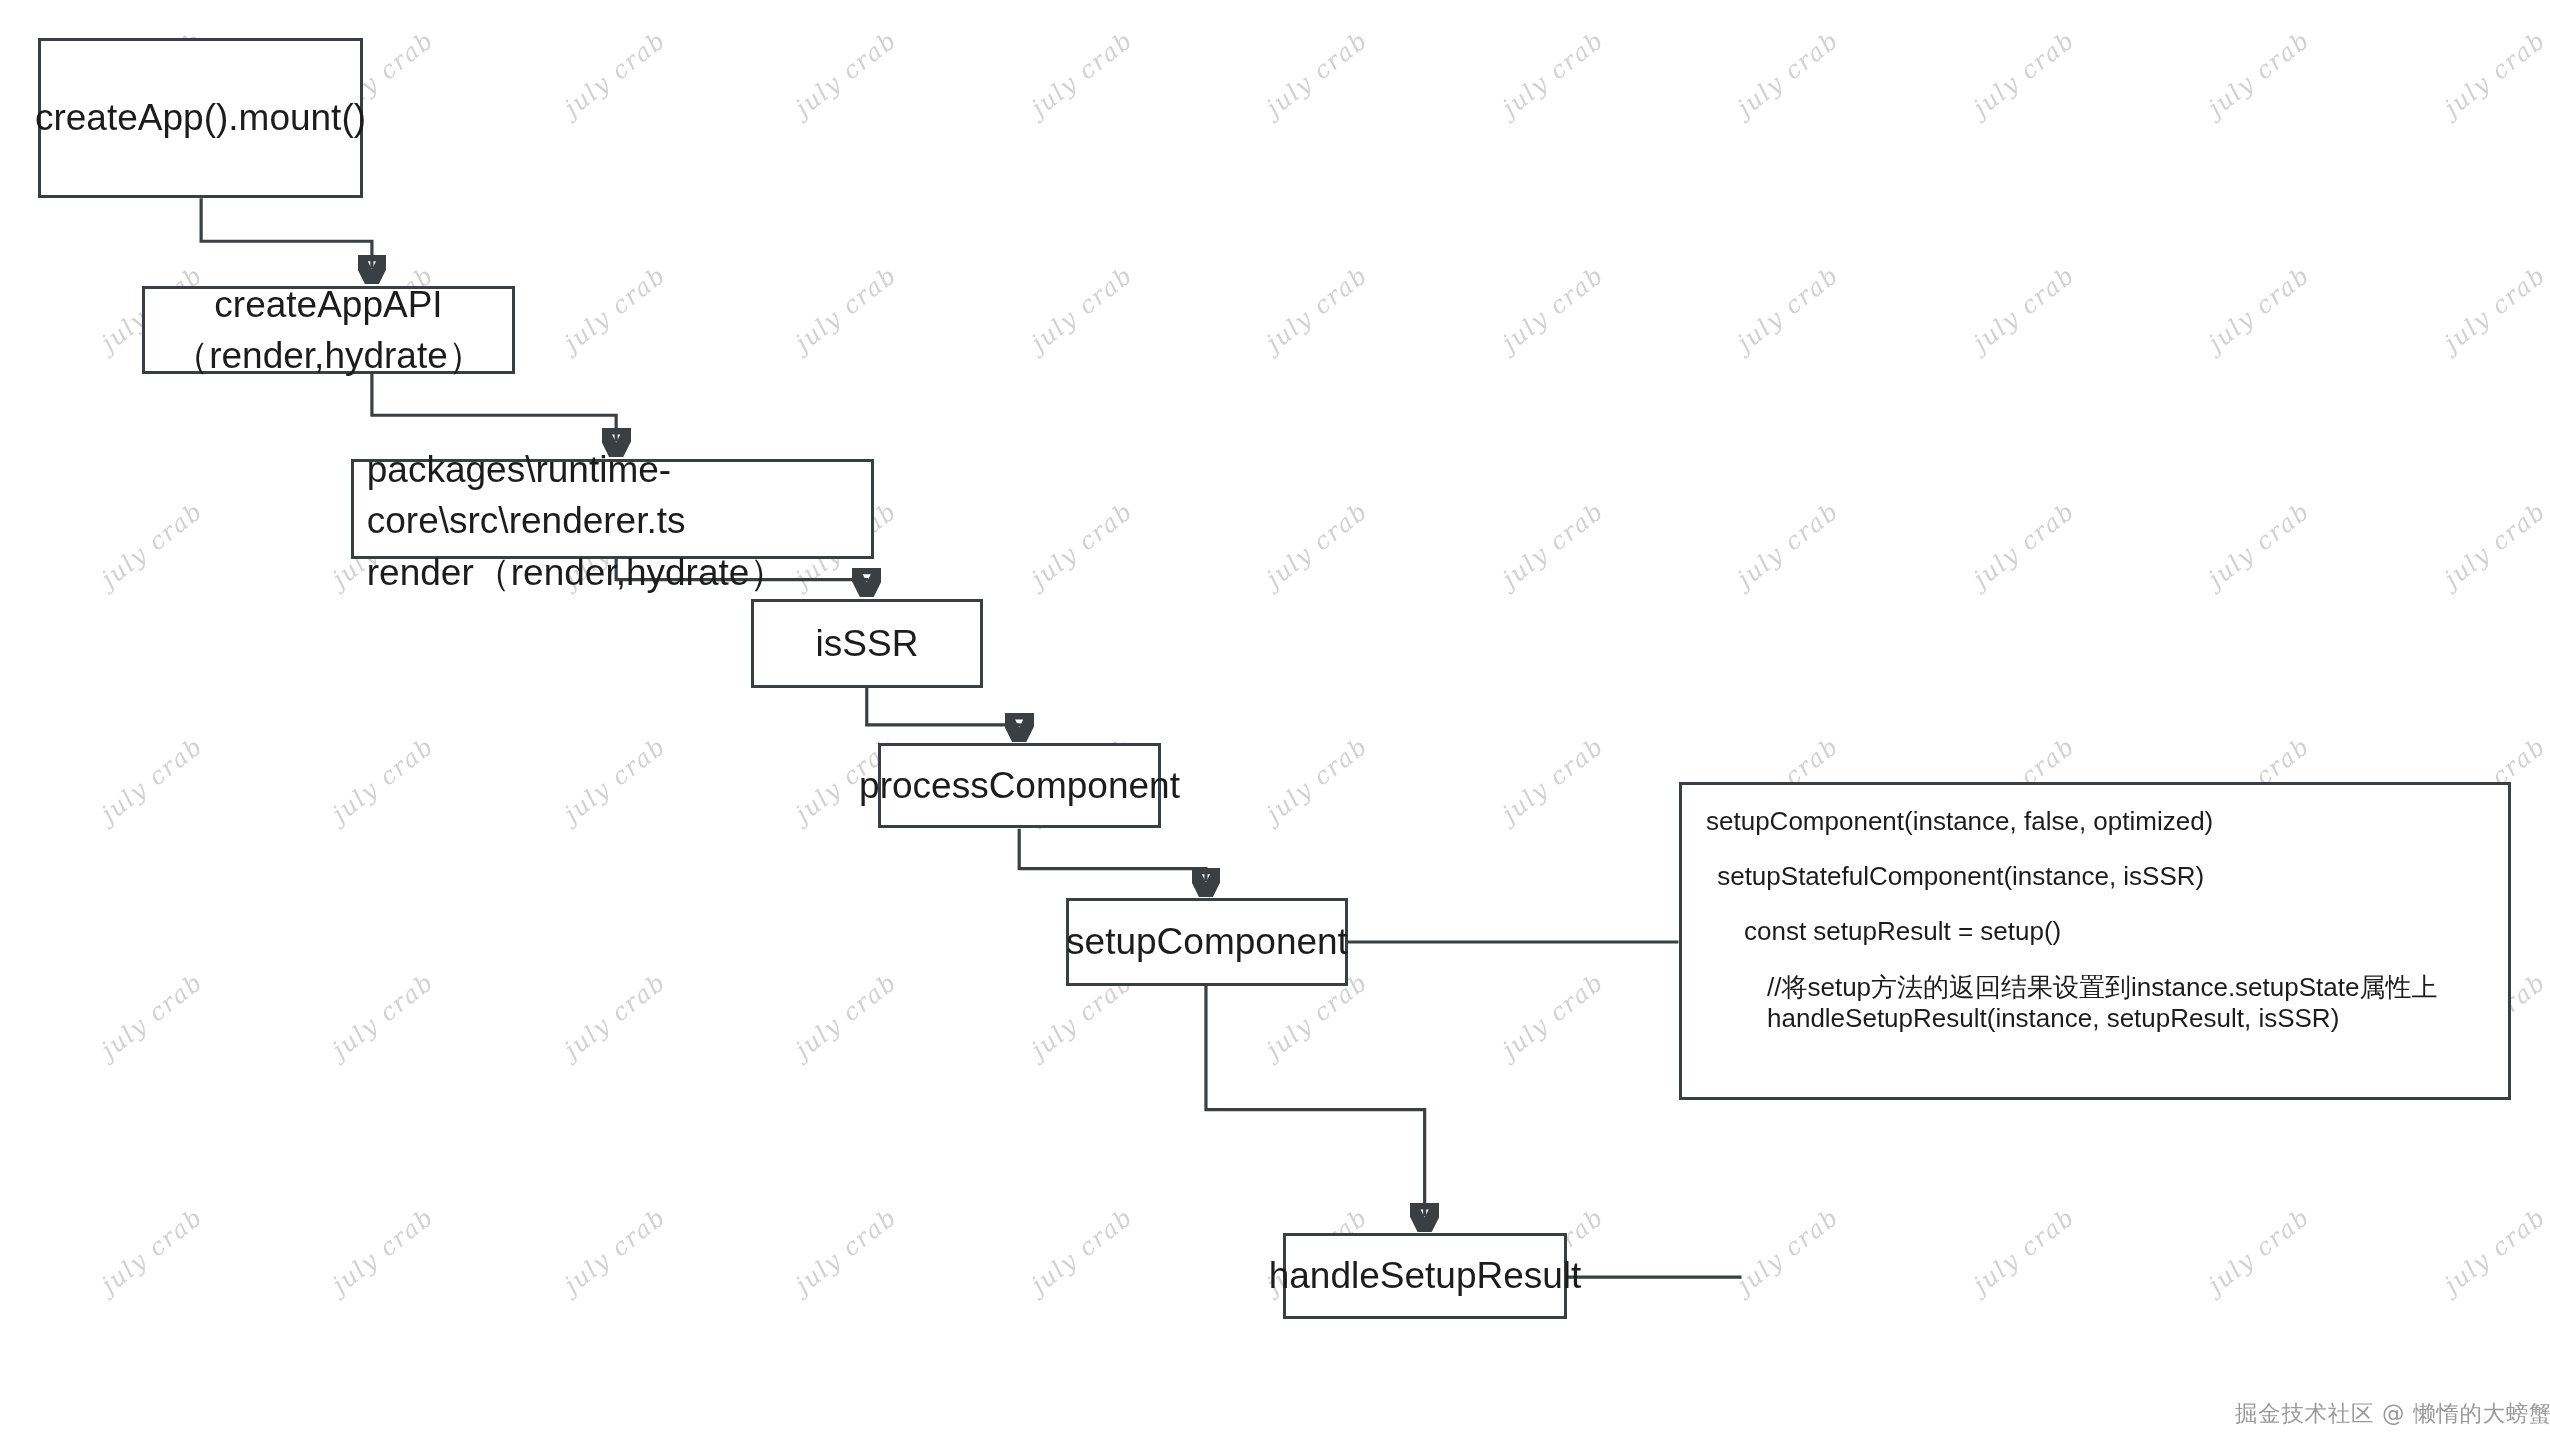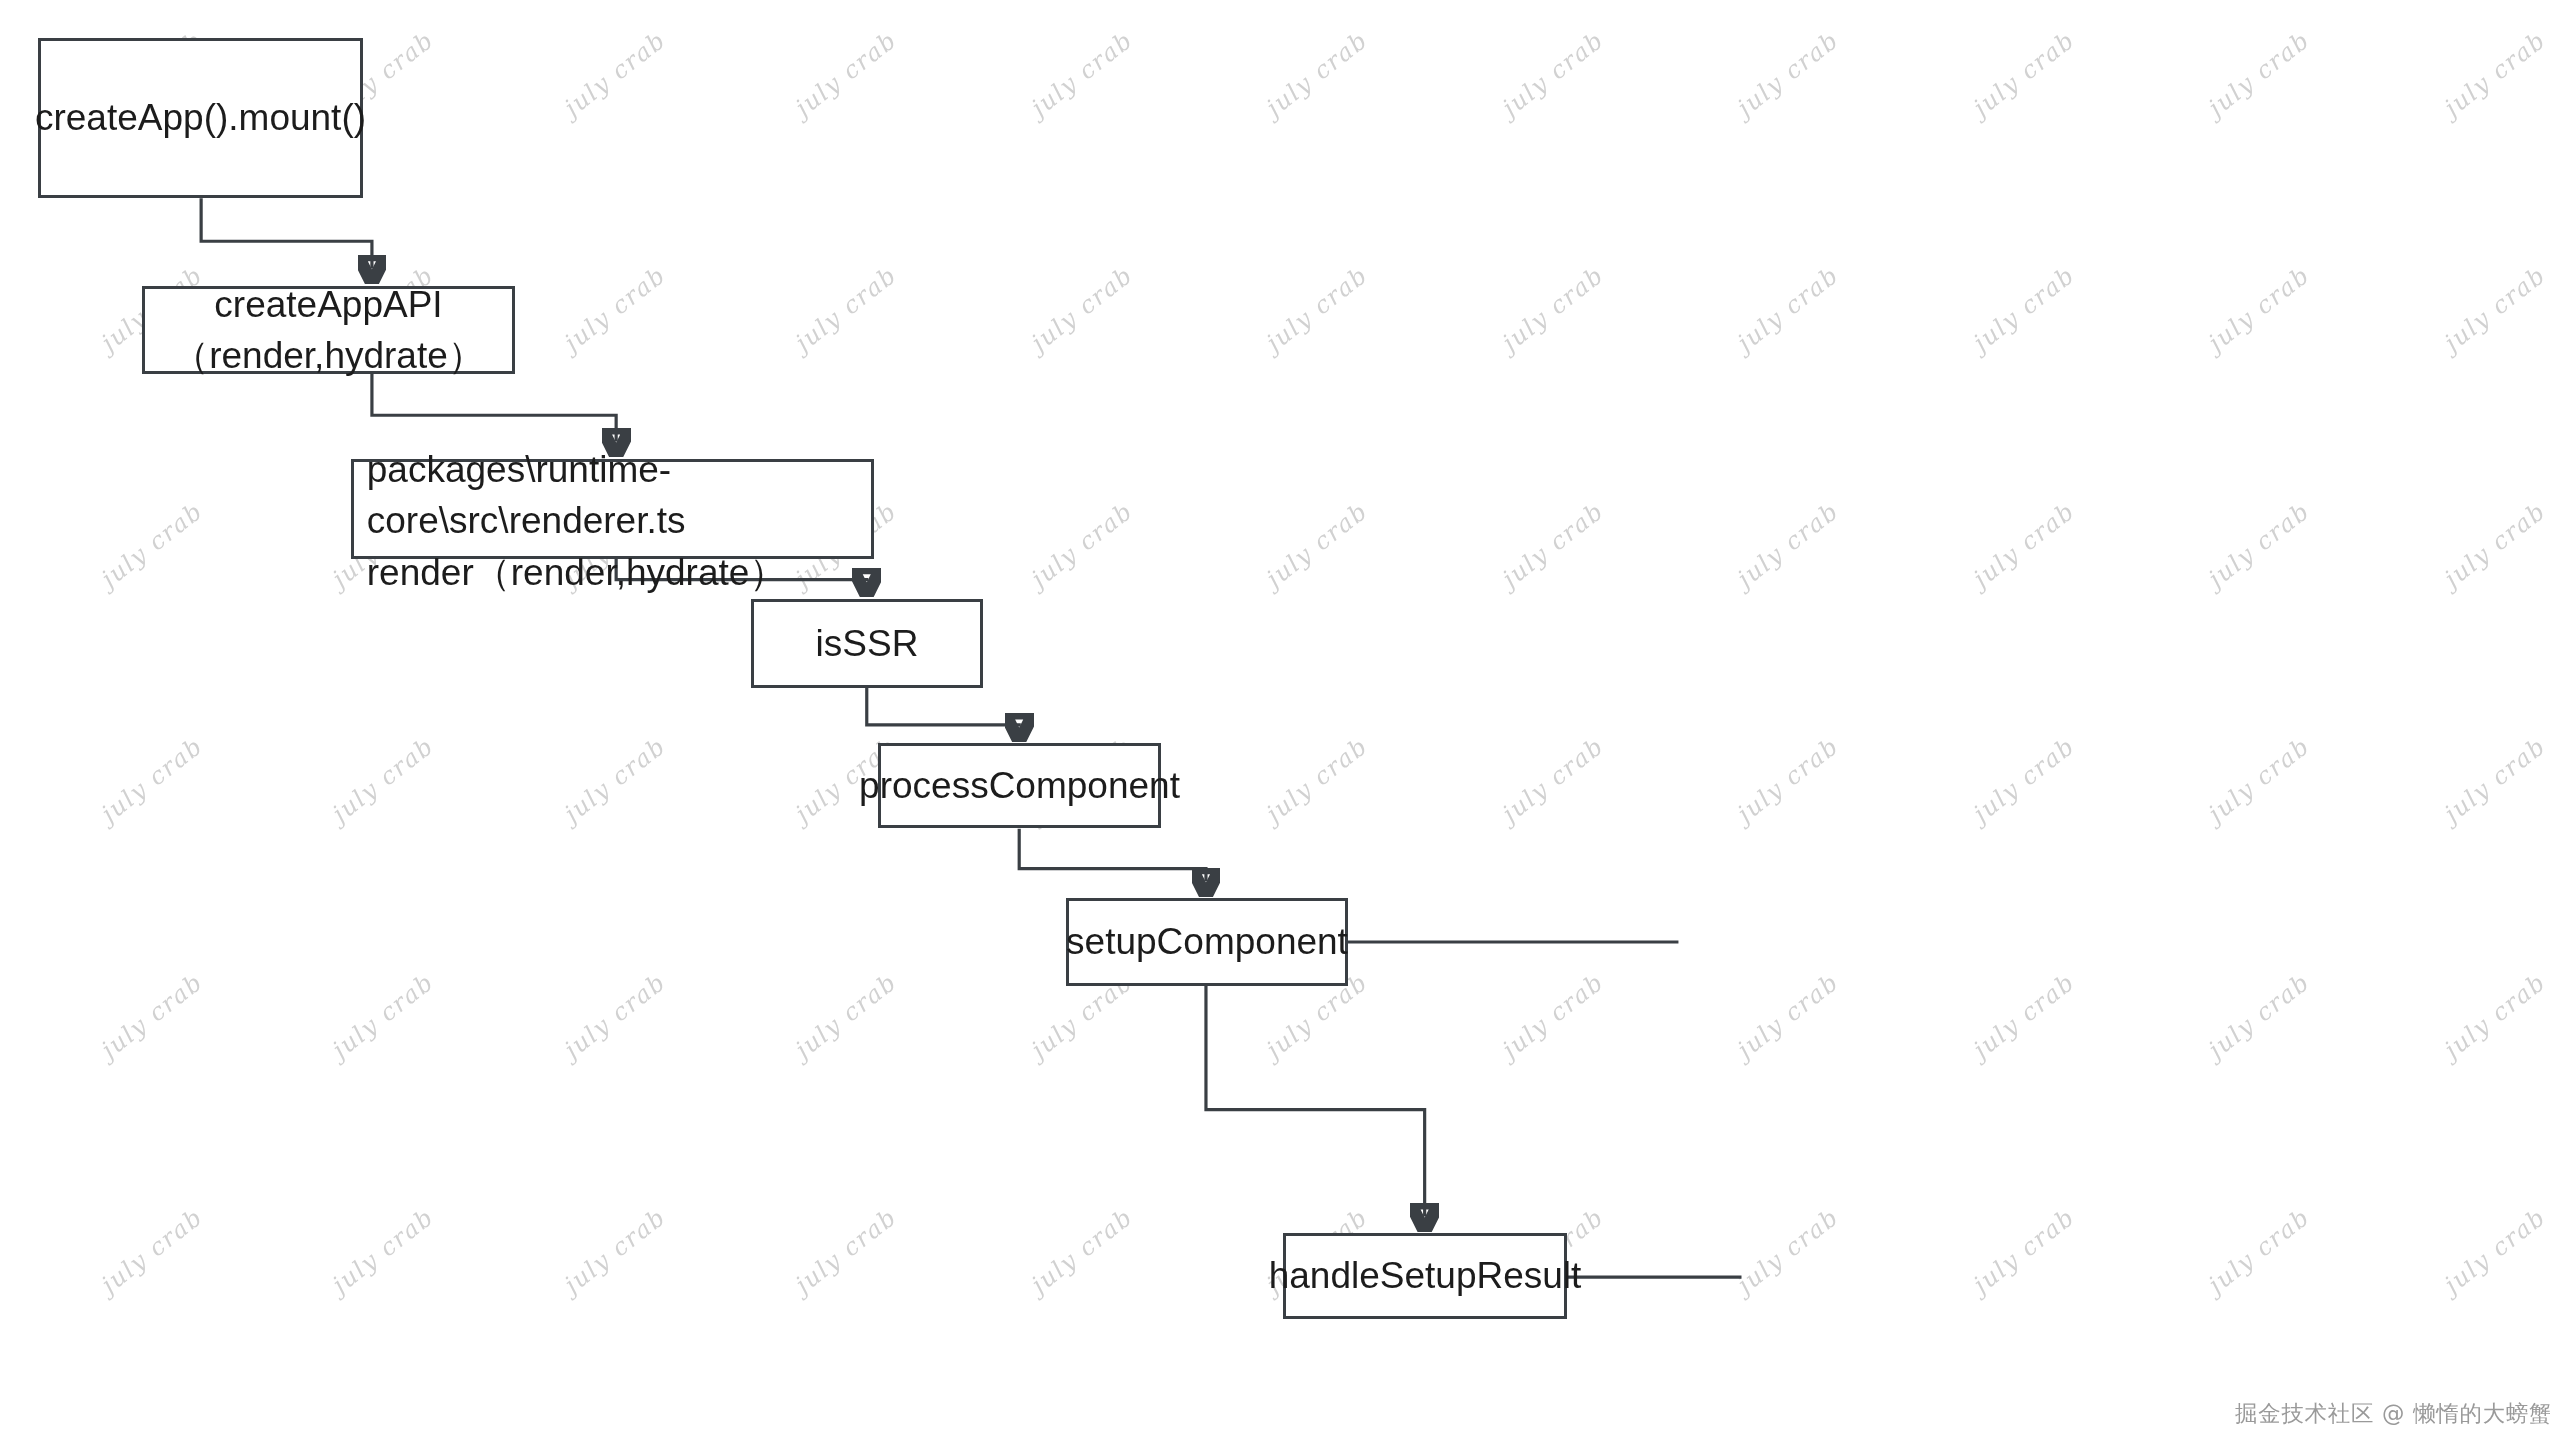--- a/index.html
+++ b/index.html
@@ -232,18 +232,25 @@
   </div>
 
   <div class="node" style="left:1066px; top:898px; width:282px; height:88px;">
     <span class="label">setupComponent</span>
   </div>
 
   <div class="node" style="left:1283px; top:1233px; width:284px; height:86px;">
     <span class="label">handleSetupResult</span>
   </div>
 
+  <div class="panel" style="left:1679px; top:782px; width:832px; height:318px;">
+    <div class="line">setupComponent(instance, false, optimized)</div>
+    <div class="line i1">setupStatefulComponent(instance, isSSR)</div>
+    <div class="line i2">const setupResult = setup()</div>
+    <div class="line i3 block">//将setup方法的返回结果设置到instance.setupState属性上
+handleSetupResult(instance, setupResult, isSSR)</div>
+  </div>
 
 
   <div id="credit" style="left:2235px; top:1398px;">掘金技术社区 @ 懒惰的大螃蟹</div>
 
 </div>
 
 
 </body></html>

